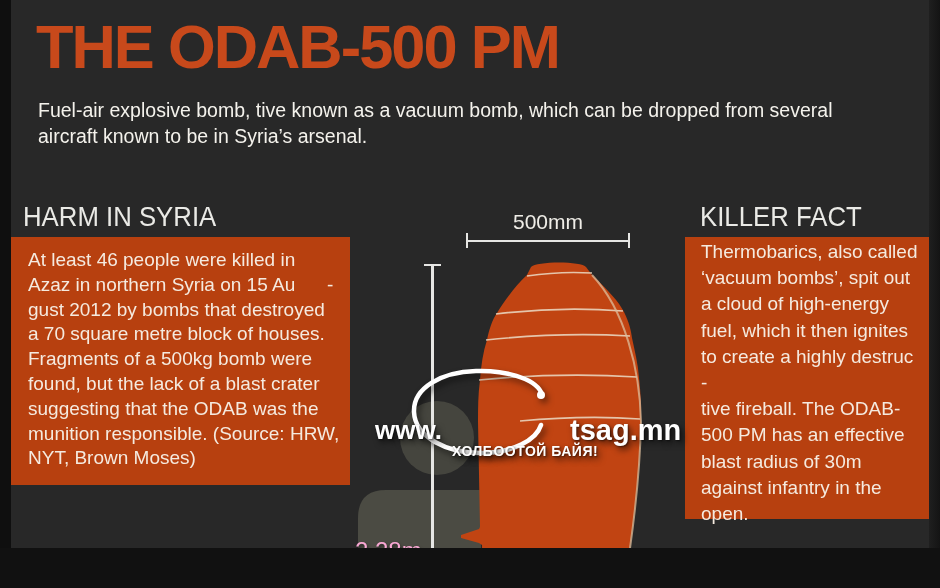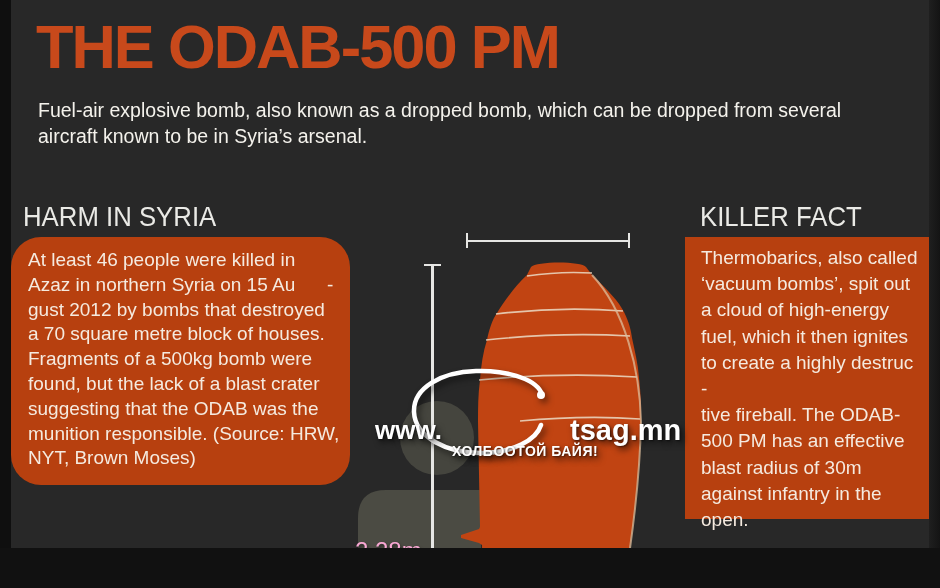--- a/index.html
+++ b/index.html
@@ -23,25 +23,25 @@
   }
   .section-heading{
     top:201px;font-size:28px;font-weight:400;color:#EAEAE6;
     letter-spacing:0;white-space:nowrap;transform:scaleX(.92);transform-origin:left;
   }
   .heading-left{left:23px;}
   .heading-right{left:700px;}
   .orange-box{background:#B7400F;color:#F5EADF;white-space:pre-wrap;}
   .box-left{
     left:11px;top:237px;width:339px;height:248px;
-    padding:11px 10px 0 17px;font-size:19px;line-height:24.8px;border-radius:30px;
+    padding:11px 10px 0 17px;font-size:19px;line-height:24.8px;
   }
   .box-right{
     left:685px;top:237px;width:244px;height:282px;
-    padding:8px 8px 0 16px;font-size:19px;line-height:26.2px;
+    padding:2px 8px 0 16px;font-size:19px;line-height:26.2px;
   }
   .meas{background:#E6E6E4;}
   .meas-h-line{left:466px;top:240px;width:164px;height:2px;}
   .meas-h-tick-l{left:466px;top:233px;width:2px;height:15px;}
   .meas-h-tick-r{left:628px;top:233px;width:2px;height:15px;}
   .meas-v-line{left:431px;top:265px;width:3px;height:323px;}
   .meas-v-tick{left:424px;top:264px;width:17px;height:2px;}
   .label-500{
     left:466px;top:210px;width:164px;text-align:center;
     font-size:21px;color:#EFEDE7;
@@ -63,21 +63,21 @@
   .swoosh-svg{left:0;top:0;filter:drop-shadow(3px 4px 3px rgba(0,0,0,.5));}
 </style>
 </head>
 <body>
 
 <div id="canvas">
 
   <div class="abs strip-left"></div>
 
   <div class="abs title">THE ODAB-500 PM</div>
-  <div class="abs subtitle">Fuel-air explosive bomb, also known as a dropped bomb, which can be dropped from several
+  <div class="abs subtitle">Fuel-air explosive bomb, tive known as a vacuum bomb, which can be dropped from several
 aircraft known to be in Syria’s arsenal.</div>
 
   <div class="abs section-heading heading-left">HARM IN SYRIA</div>
   <div class="abs section-heading heading-right">KILLER FACT</div>
 
   <div class="abs orange-box box-left">At least 46 people were killed in
 Azaz in northern Syria on 15 Au      -
 gust 2012 by bombs that destroyed
 a 70 square metre block of houses.
 Fragments of a 500kg bomb were
@@ -127,20 +127,21 @@
         <path d="M 527,276 Q 560,271 592,273"></path>
         <path d="M 496,314 Q 560,306 623,311"></path>
         <path d="M 486,340 Q 560,332 630,336"></path>
         <path d="M 479,380 Q 560,372 637,377"></path>
         <path d="M 520,421 Q 585,415 640,419"></path>
       </g>
       <path d="M 592,275 C 625,310 640,370 641,422 C 640,472 634,522 628,562 L 627,588" stroke="#DCBE9C" stroke-width="2" fill="none" opacity="0.75"></path>
     </g>
   </svg>
 
+  <div class="abs label-500">500mm</div>
   <div class="abs meas meas-h-line"></div>
   <div class="abs meas meas-h-tick-l"></div>
   <div class="abs meas meas-h-tick-r"></div>
 
   <div class="abs meas meas-v-line"></div>
   <div class="abs meas meas-v-tick"></div>
   <div class="abs label-228">2.28m</div>
 
   <svg class="abs swoosh-svg" width="940" height="588" viewBox="0 0 940 588">
     <path d="M 541,392 C 534,378 504,370 476,371 C 441,372 413,388 414,412 C 415,437 447,454 484,453 C 512,452 536,441 541,425" fill="none" stroke="#ffffff" stroke-width="4.5" stroke-linecap="round"></path>

